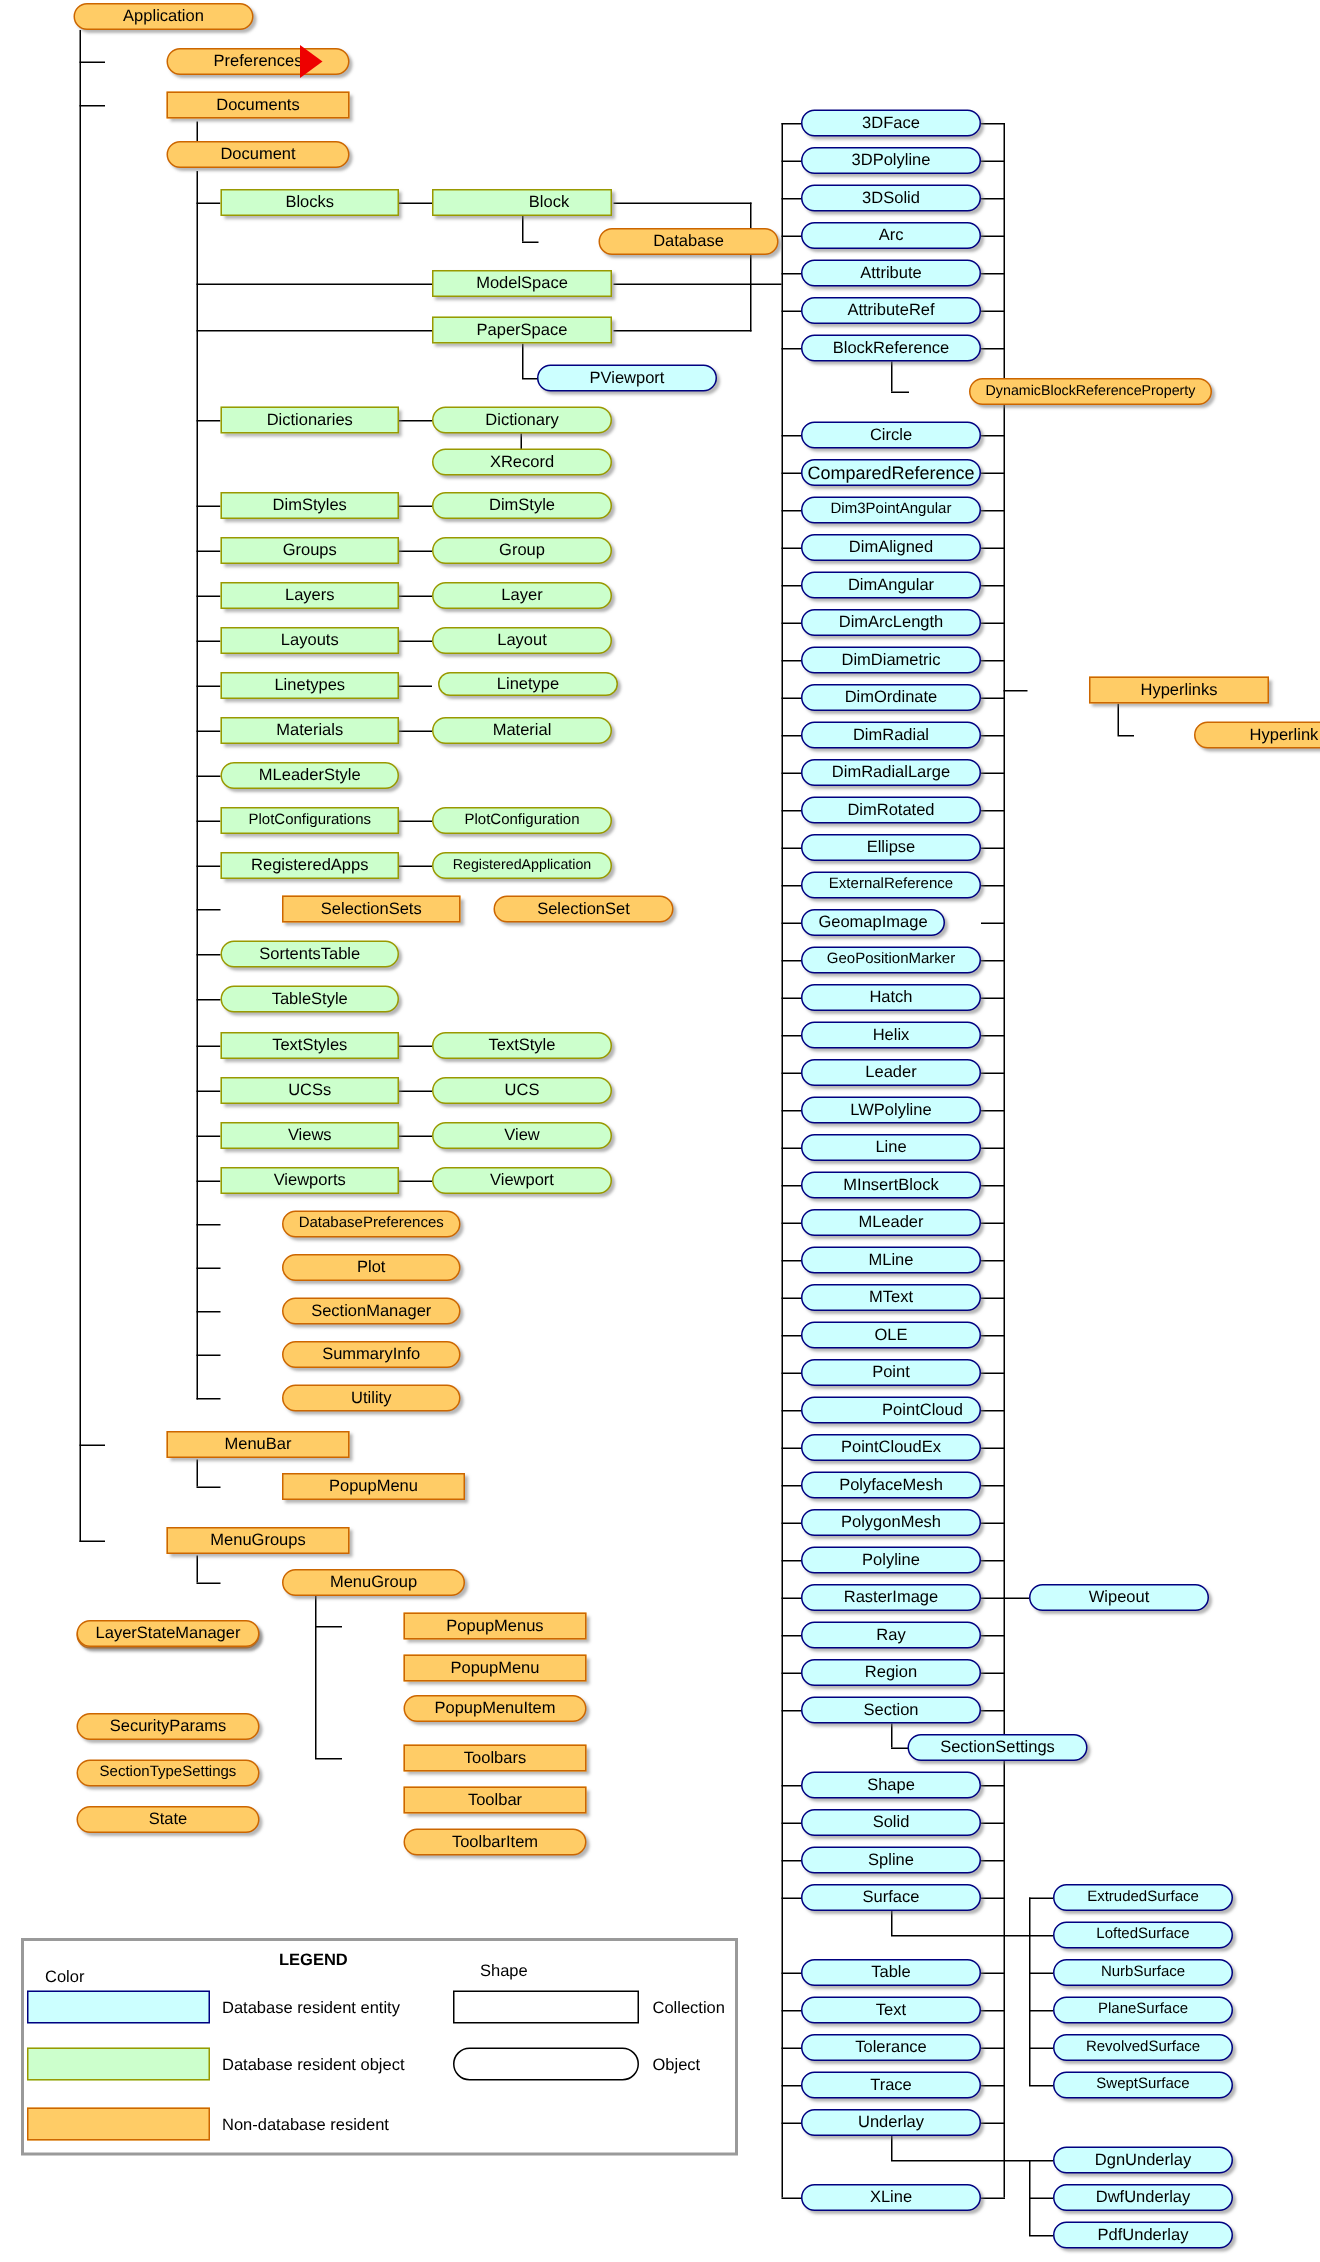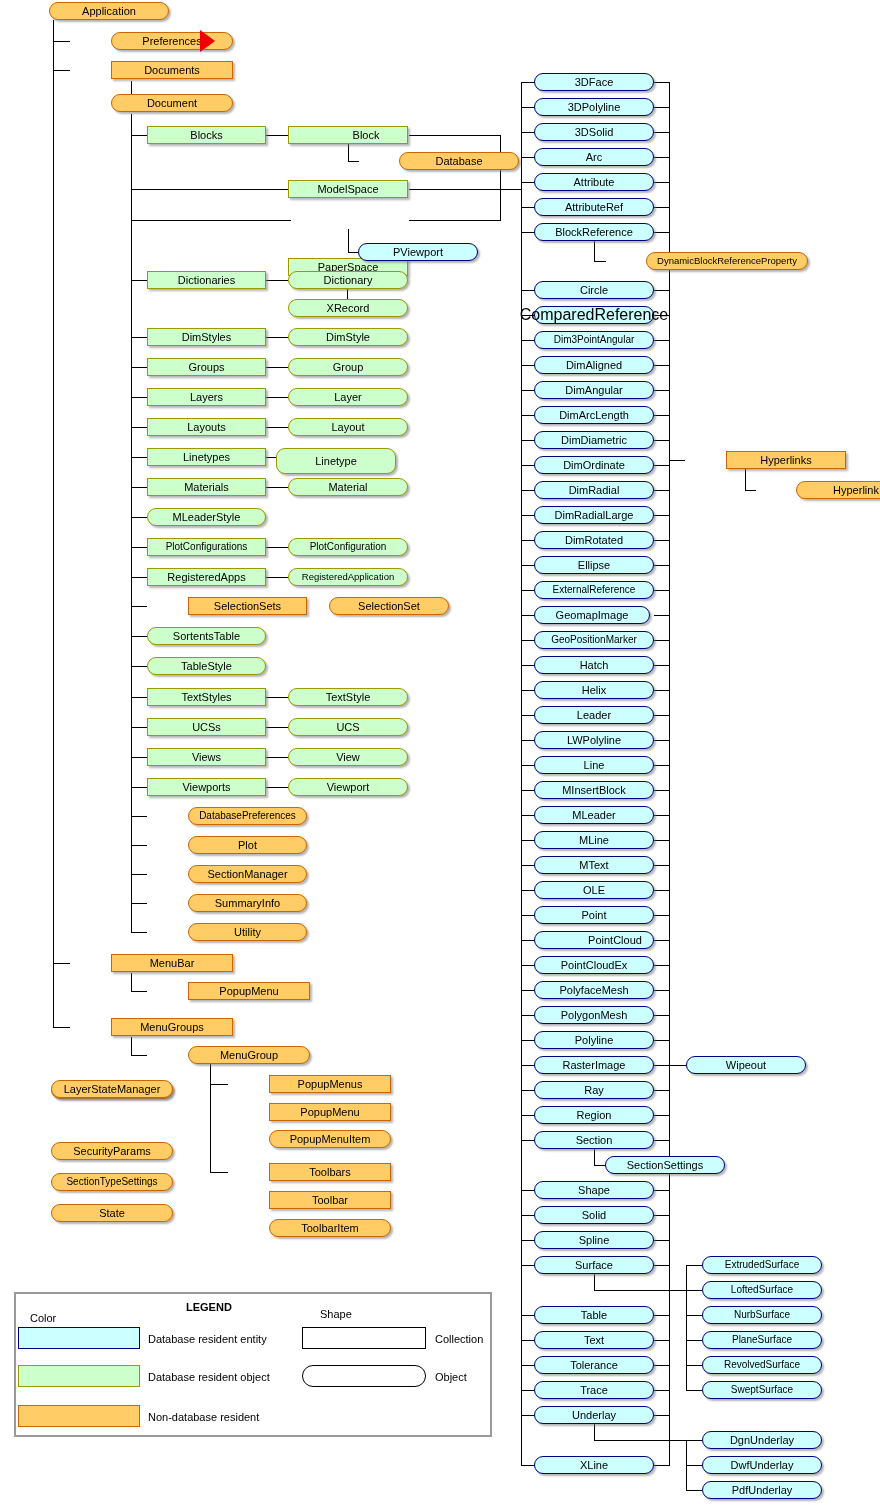--- a/index.html
+++ b/index.html
@@ -364,21 +364,21 @@
 
   <div class="node collection c-dbobj" style="left:288px;top:126px;width:120px;height:18px;padding-left:36px;">
       <span>Block</span>
     </div>
   <div class="node object c-nondb" style="left:358px;top:152px;width:120px;height:18px;">
       <span>Database</span>
     </div>
   <div class="node collection c-dbobj" style="left:288px;top:180px;width:120px;height:18px;">
       <span>ModelSpace</span>
     </div>
-  <div class="node collection c-dbobj" style="left:288px;top:211px;width:120px;height:18px;margin-top:47px;">
+  <div class="node collection c-dbobj" style="left:288px;top:211px;width:120px;height:18px;">
       <span>PaperSpace</span>
     </div>
   <div class="node object c-entity" style="left:358px;top:243px;width:120px;height:18px;">
       <span>PViewport</span>
     </div>
   <div class="node object c-dbobj" style="left:288px;top:271px;width:120px;height:18px;">
       <span>Dictionary</span>
     </div>
   <div class="node object c-dbobj" style="left:288px;top:299px;width:120px;height:18px;">
       <span>XRecord</span>
@@ -388,21 +388,21 @@
     </div>
   <div class="node object c-dbobj" style="left:288px;top:358px;width:120px;height:18px;">
       <span>Group</span>
     </div>
   <div class="node object c-dbobj" style="left:288px;top:388px;width:120px;height:18px;">
       <span>Layer</span>
     </div>
   <div class="node object c-dbobj" style="left:288px;top:418px;width:120px;height:18px;">
       <span>Layout</span>
     </div>
-  <div class="node object c-dbobj" style="left:276px;top:448px;width:120px;height:26px;">
+  <div class="node object c-dbobj" style="left:292px;top:448px;width:120px;height:16px;">
       <span>Linetype</span>
     </div>
   <div class="node object c-dbobj" style="left:288px;top:478px;width:120px;height:18px;">
       <span>Material</span>
     </div>
   <div class="node object c-dbobj" style="left:288px;top:538px;width:120px;height:18px;font-size:10px;">
       <span>PlotConfiguration</span>
     </div>
   <div class="node object c-dbobj" style="left:288px;top:568px;width:120px;height:18px;font-size:9.5px;">
       <span>RegisteredApplication</span>
@@ -490,21 +490,21 @@
     </div>
   <div class="node object c-entity" style="left:534px;top:223px;width:120px;height:18px;">
       <span>BlockReference</span>
     </div>
   <div class="node object c-nondb" style="left:605px;top:252px;width:162px;height:18px;font-size:9.5px;">
       <span>DynamicBlockReferenceProperty</span>
     </div>
   <div class="node object c-entity" style="left:534px;top:281px;width:120px;height:18px;">
       <span>Circle</span>
     </div>
-  <div class="node object c-entity" style="left:534px;top:306px;width:120px;height:18px;font-size:16px;">
+  <div class="node object c-entity" style="left:534px;top:306px;width:120px;height:18px;font-size:12px;">
       <span>ComparedReference</span>
     </div>
   <div class="node object c-entity" style="left:534px;top:331px;width:120px;height:18px;font-size:10px;">
       <span>Dim3PointAngular</span>
     </div>
   <div class="node object c-entity" style="left:534px;top:356px;width:120px;height:18px;">
       <span>DimAligned</span>
     </div>
   <div class="node object c-entity" style="left:534px;top:381px;width:120px;height:18px;">
       <span>DimAngular</span>
@@ -526,21 +526,21 @@
     </div>
   <div class="node object c-entity" style="left:534px;top:531px;width:120px;height:18px;">
       <span>DimRotated</span>
     </div>
   <div class="node object c-entity" style="left:534px;top:556px;width:120px;height:18px;">
       <span>Ellipse</span>
     </div>
   <div class="node object c-entity" style="left:534px;top:581px;width:120px;height:18px;font-size:10px;">
       <span>ExternalReference</span>
     </div>
-  <div class="node object c-entity" style="left:534px;top:606px;width:116px;height:18px;">
+  <div class="node object c-entity" style="left:534px;top:606px;width:96px;height:18px;">
       <span>GeomapImage</span>
     </div>
   <div class="node object c-entity" style="left:534px;top:631px;width:120px;height:18px;font-size:10px;">
       <span>GeoPositionMarker</span>
     </div>
   <div class="node object c-entity" style="left:534px;top:656px;width:120px;height:18px;">
       <span>Hatch</span>
     </div>
   <div class="node object c-entity" style="left:534px;top:681px;width:120px;height:18px;">
       <span>Helix</span>

